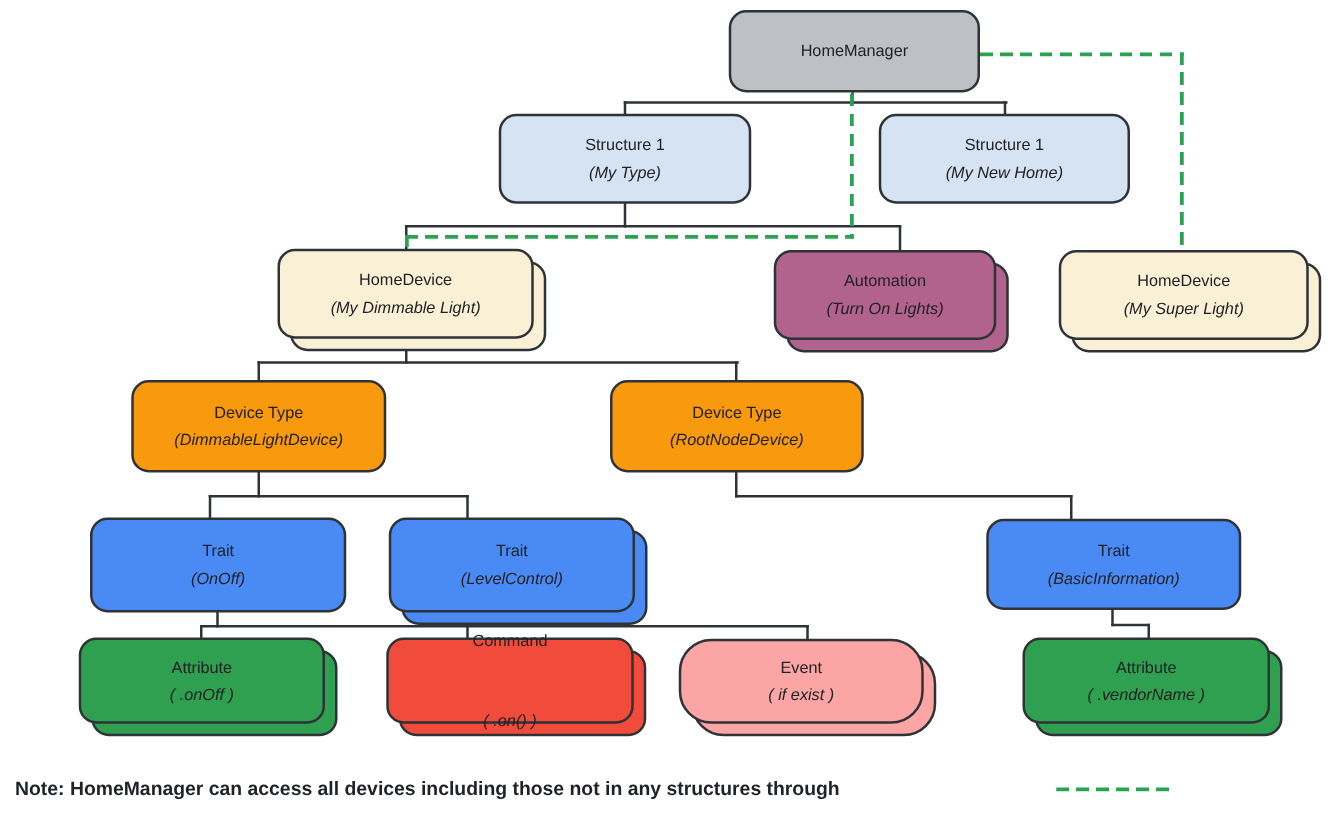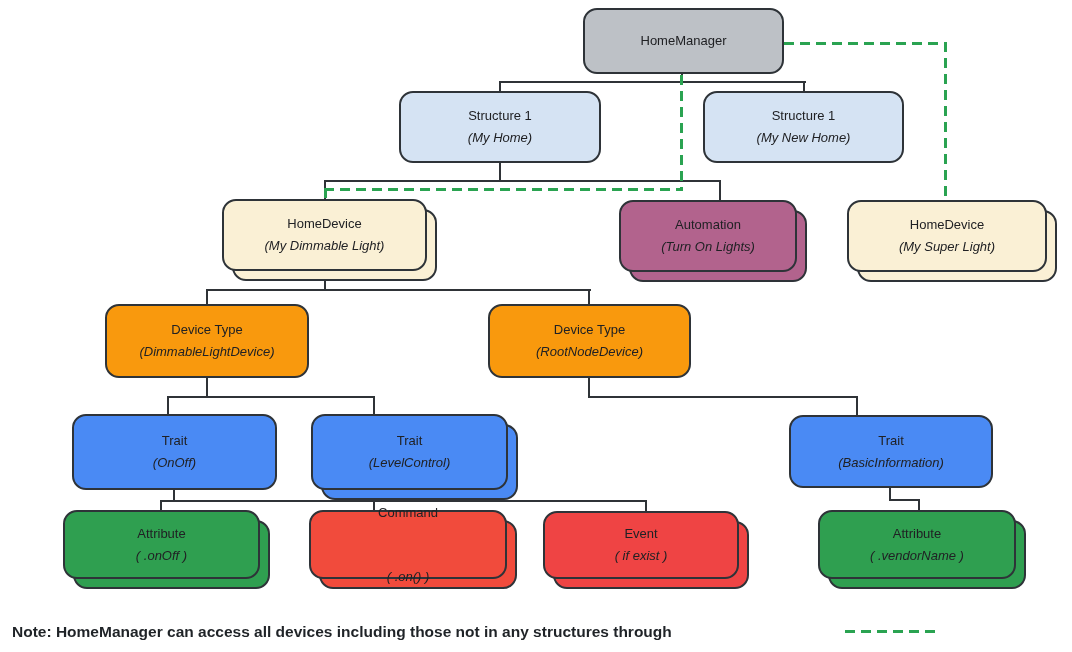--- a/index.html
+++ b/index.html
@@ -16,21 +16,21 @@
   .node .sub{font-style:italic;font-weight:500;}
   .back{z-index:0;transform:translate(10px,10px);}
   .fill-gray{background:#bdc1c6;}
   .fill-bluelight{background:#d5e3f3;}
   .fill-cream{background:#faf0d5;}
   .fill-mauve{background:#b2638d;}
   .fill-orange{background:#f9990d;}
   .fill-blue{background:#4a8af4;text-align:right;}
   .fill-green{background:#2f9f50;}
   .fill-red{background:#f14b3c;}
-  .fill-yellow{background:#ef4444;}
+  .fill-yellow{background:#fca5a5;border-radius:26px;}
   
   .n-hm{left:583px;top:8px;width:201px;height:66px;}
   .n-s1{left:399px;top:91px;width:202px;height:72px;}
   .n-s2{left:703px;top:91px;width:201px;height:72px;}
   .n-hd1{left:222px;top:199px;width:205px;height:72px;}
   .n-au{left:619px;top:200px;width:178px;height:72px;}
   .n-hd2{left:847px;top:200px;width:200px;height:72px;}
   .n-dt1{left:105px;top:304px;width:204px;height:74px;}
   .n-dt2{left:488px;top:304px;width:203px;height:74px;}
   .n-t1{left:72px;top:414px;width:205px;height:76px;}
@@ -88,21 +88,21 @@
   <div class="gdv" style="left:324px;top:188px;height:13px;"></div>
   <div class="gdh" style="left:784px;top:42px;width:163px;"></div>
   <div class="gdv" style="left:944px;top:42px;height:160px;"></div>
 
   <div class="node fill-gray n-hm">
     <span>HomeManager</span>
   </div>
 
   <div class="node fill-bluelight n-s1">
     <span>Structure 1</span>
-    <span class="sub">(My Home)</span>
+    <span class="sub">(My Type)</span>
   </div>
 
   <div class="node fill-bluelight n-s2">
     <span>Structure 1</span>
     <span class="sub">(My New Home)</span>
   </div>
 
   <div class="node fill-cream n-hd1 back"></div>
     <div class="node fill-cream n-hd1 stack">
     <span>HomeDevice</span>

